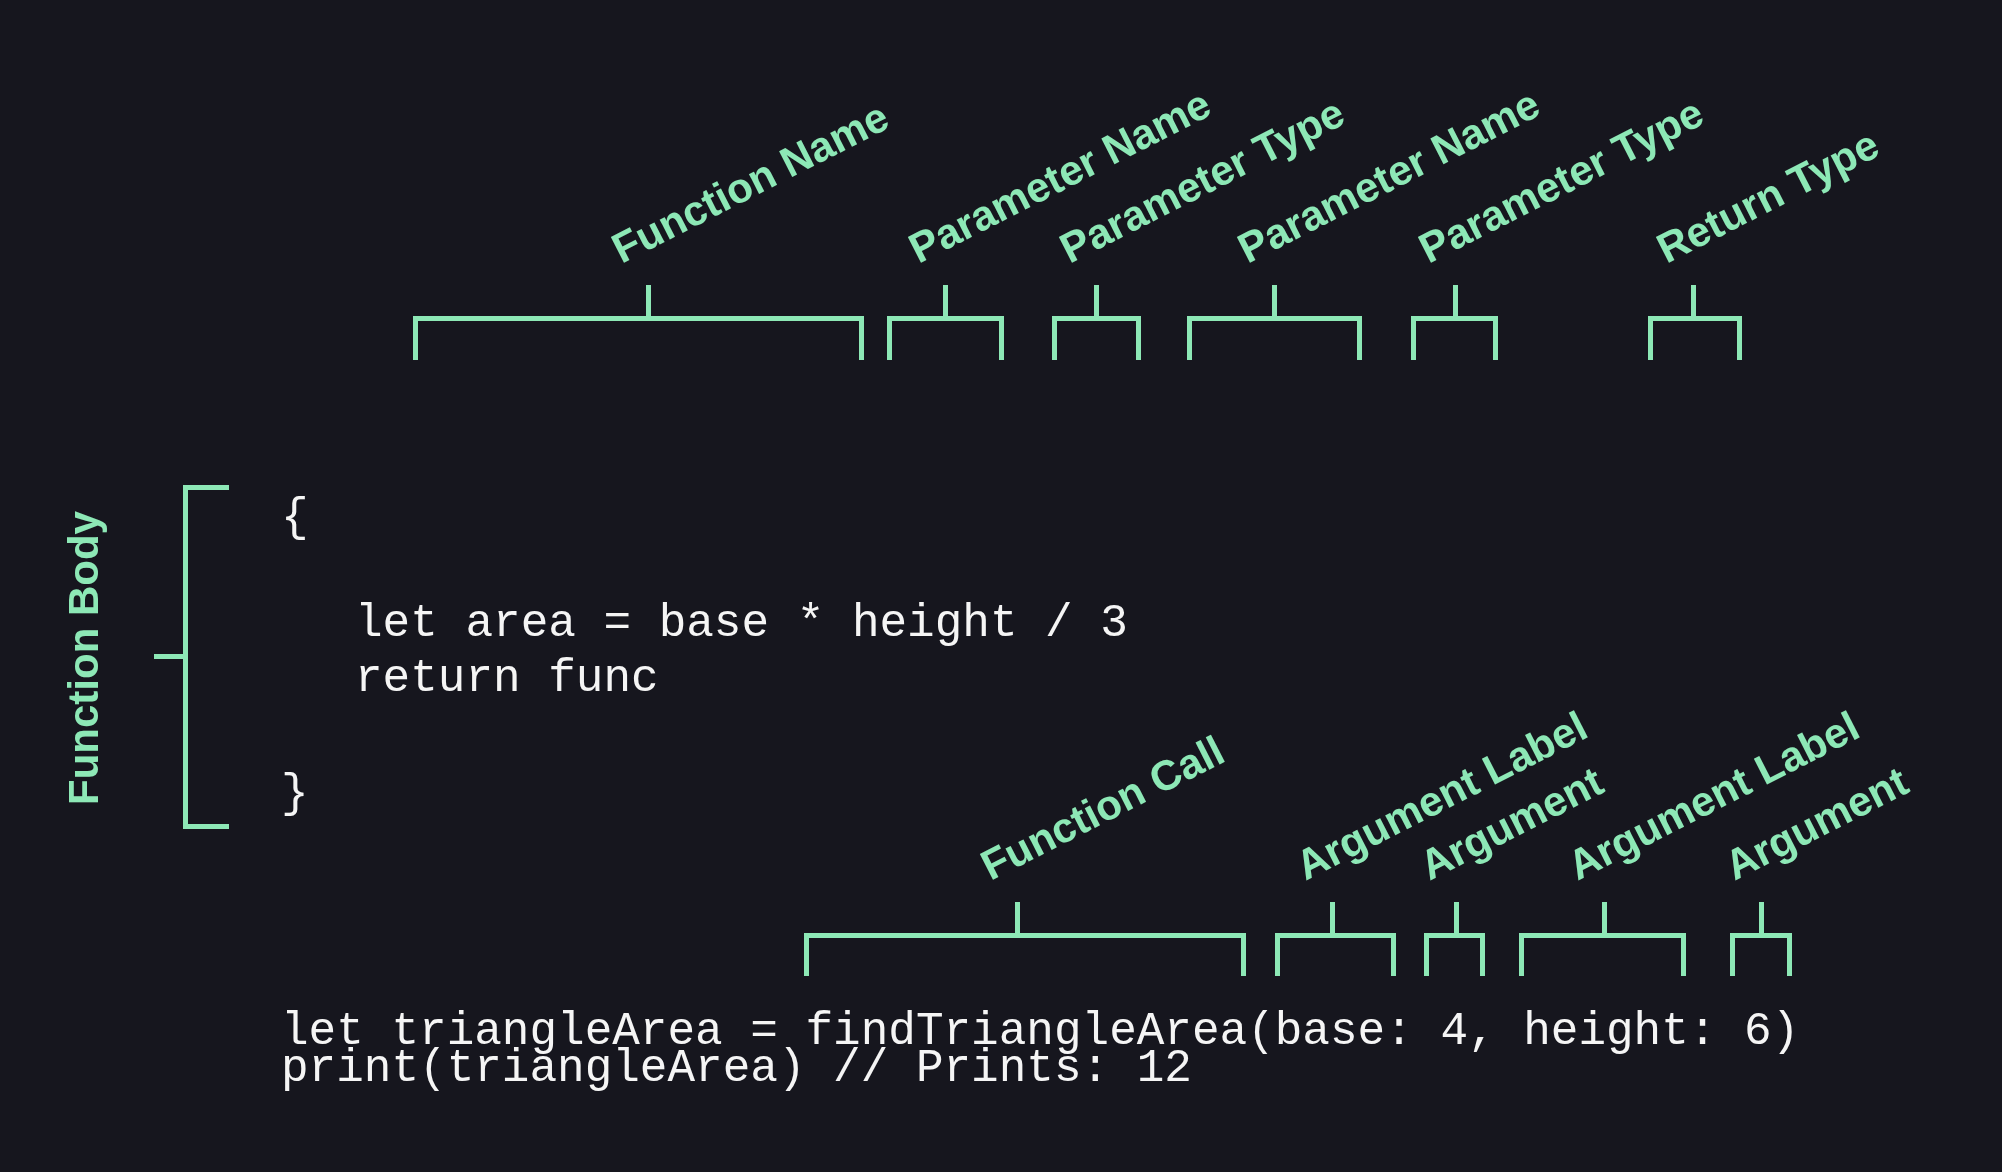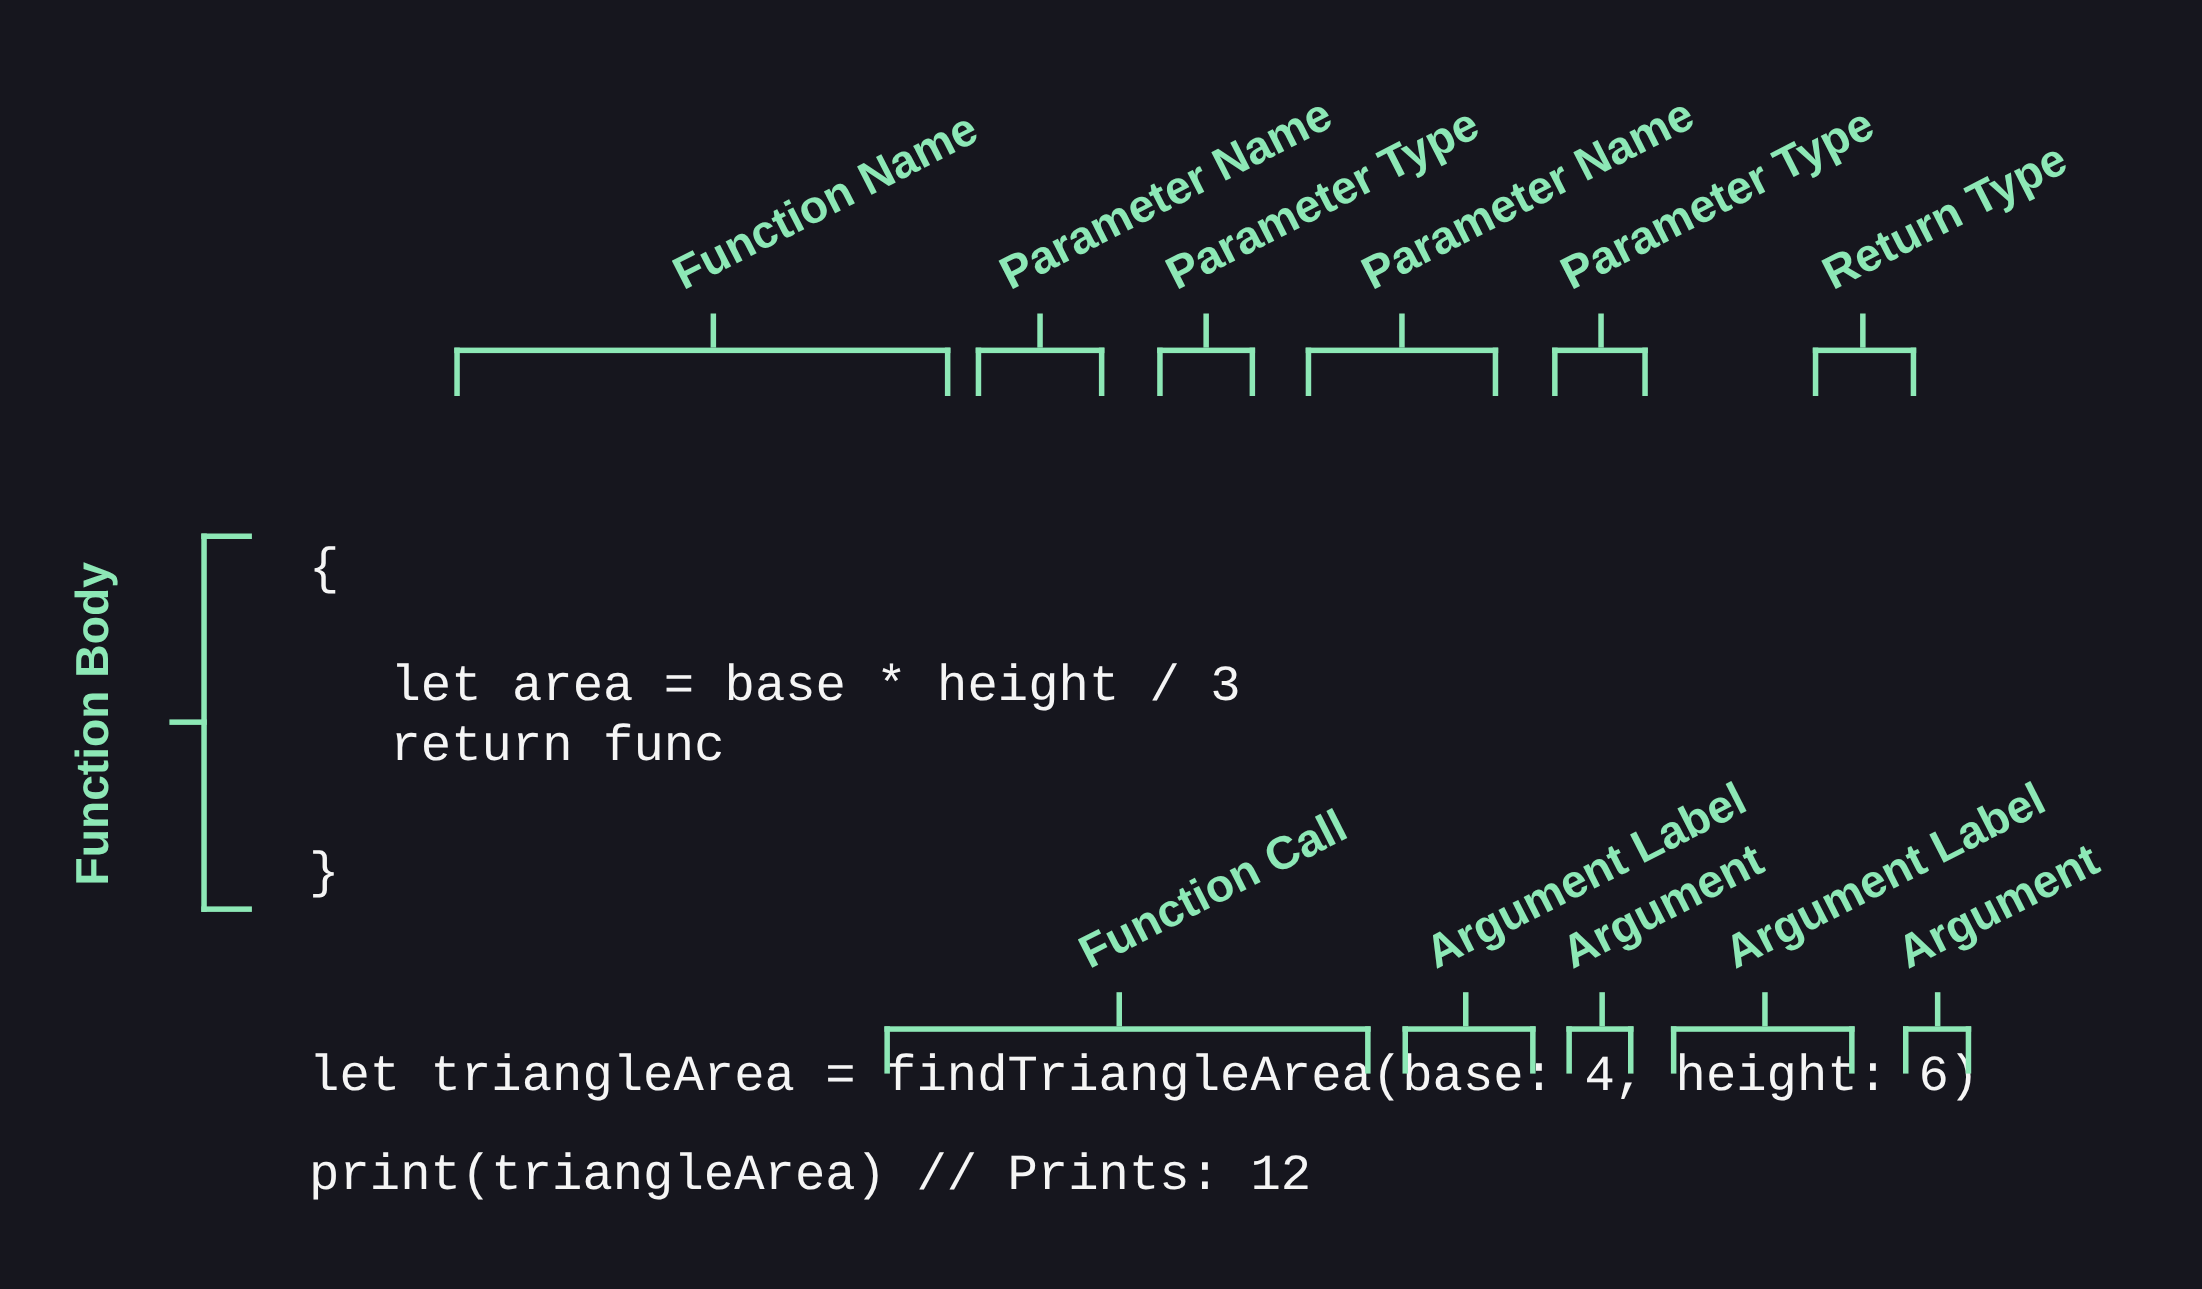--- a/index.html
+++ b/index.html
@@ -75,21 +75,21 @@
     <div class="b" style="left:43px;top:0;width:5px;height:31px;"></div>
     <div class="b" style="left:0;right:0;top:31px;height:5px;"></div>
     <div class="b" style="left:0;top:31px;width:5px;height:44px;"></div>
     <div class="b" style="right:0;top:31px;width:5px;height:44px;"></div>
   </div>
 
   <div class="code" style="left:281px;top:495px;">{</div>
   <div class="code" style="left:355px;top:601px;">let area = base * height / 3</div>
   <div class="code" style="left:355px;top:656px;">return func</div>
   <div class="code" style="left:281px;top:771px;">}</div>
-  <div class="code" style="left:281px;top:956px;">let triangleArea = findTriangleArea(base: 4, height: 6)</div>
+  <div class="code" style="left:281px;top:1009px;">let triangleArea = findTriangleArea(base: 4, height: 6)</div>
   <div class="code" style="left:281px;top:1046px;">print(triangleArea) // Prints: 12</div>
 
   <div class="vlabel" style="left:60px;top:805px;">Function Body</div>
   <div class="bracket" style="left:154px;top:485px;width:75px;height:344px;">
     <div class="b" style="left:29px;top:0;width:5px;height:344px;"></div>
     <div class="b" style="left:29px;top:0;width:46px;height:5px;"></div>
     <div class="b" style="left:29px;top:339px;width:46px;height:5px;"></div>
     <div class="b" style="left:0;top:169px;width:34px;height:5px;"></div>
   </div>
 

